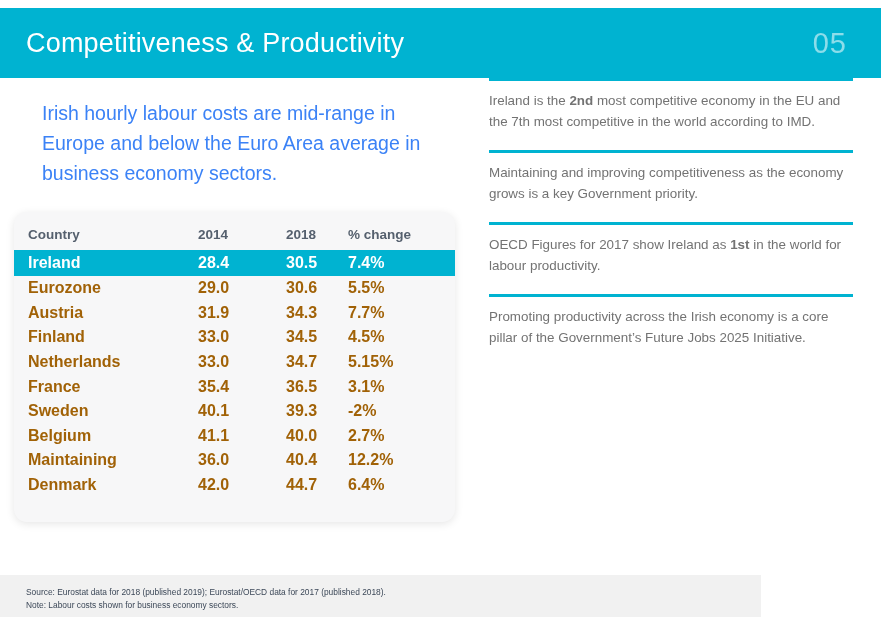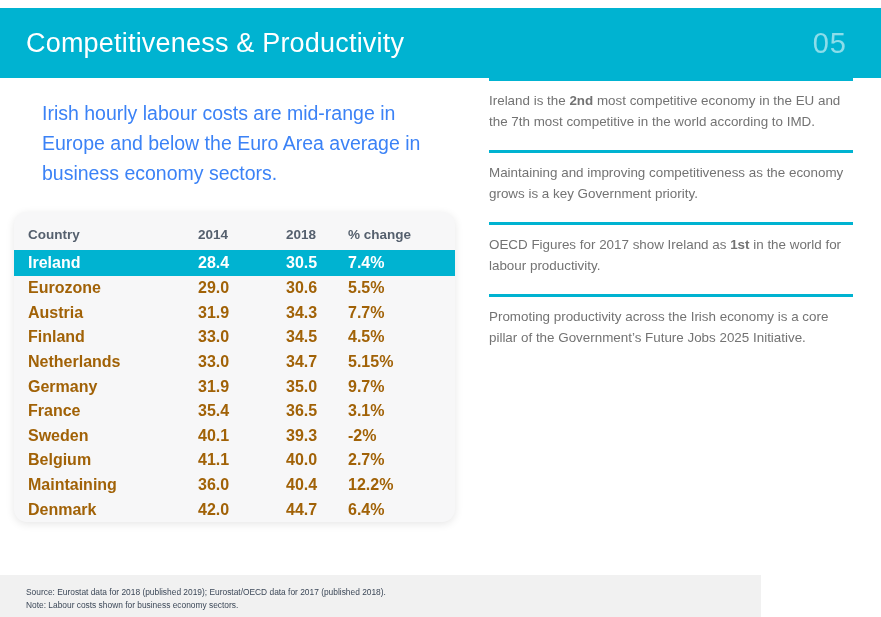--- a/index.html
+++ b/index.html
@@ -220,26 +220,20 @@
               <td>34.5</td>
               <td>4.5%</td>
             </tr>
             <tr>
               <td class="first">Netherlands</td>
               <td>33.0</td>
               <td>34.7</td>
               <td>5.15%</td>
             </tr>
             <tr>
-              <td class="first">Germany</td>
-              <td>31.9</td>
-              <td>35.0</td>
-              <td>9.7%</td>
-            </tr>
-            <tr>
               <td class="first">France</td>
               <td>35.4</td>
               <td>36.5</td>
               <td>3.1%</td>
             </tr>
             <tr>
               <td class="first">Sweden</td>
               <td>40.1</td>
               <td>39.3</td>
               <td>-2%</td>

